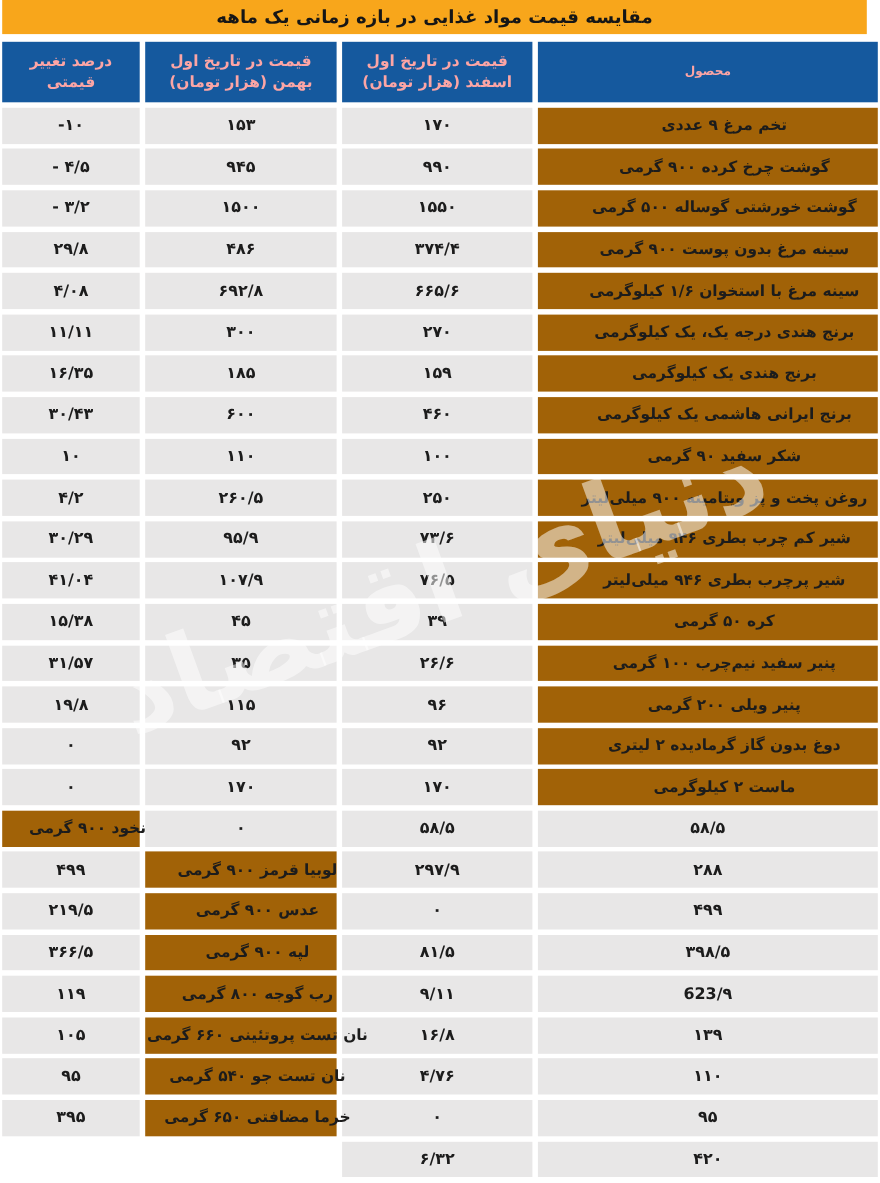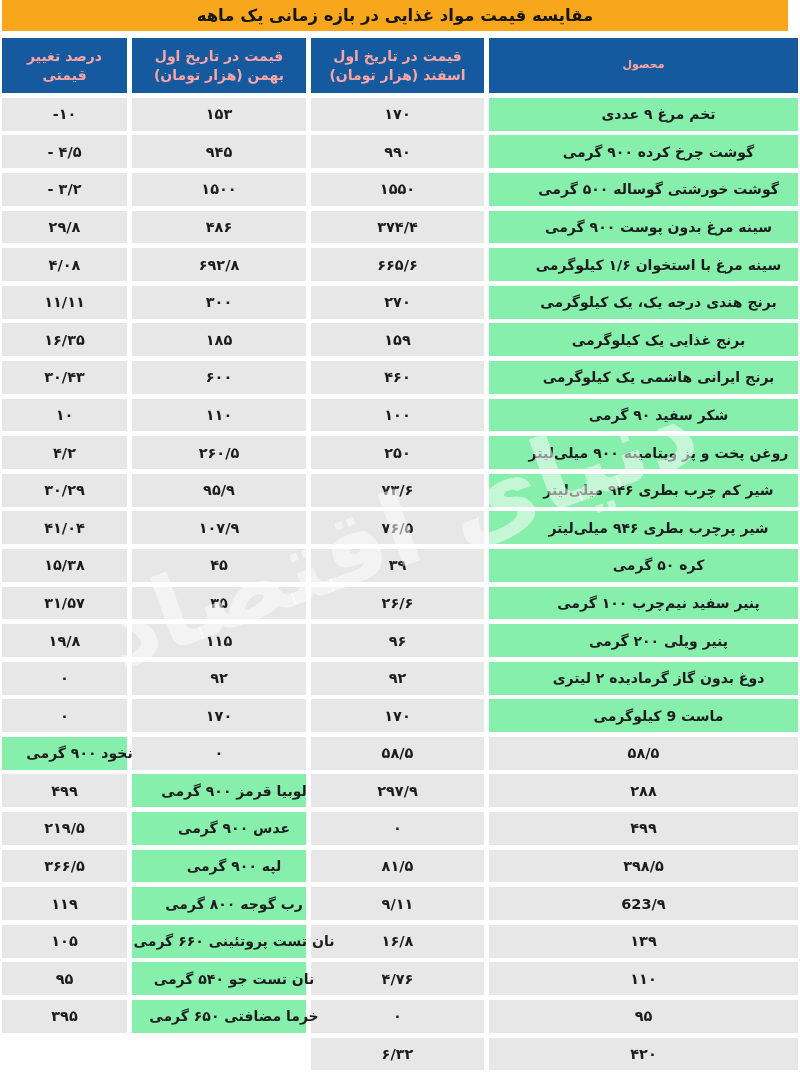--- a/index.html
+++ b/index.html
@@ -37,21 +37,21 @@
   }
   .th.product{font-size:11px;}
   .td{
     display:flex;align-items:center;justify-content:center;
     text-align:center;
     font-weight:bold;font-size:14.5px;color:#1C1C1C;
     box-sizing:border-box;padding:0 4px;
     white-space:nowrap;
   }
   .td.product{
-    background:#86efac;font-size:14px;padding-left:34px;
+    background:#a16207;font-size:14px;padding-left:34px;
   }
   .td.num{
     background:#E8E7E7;
     direction:ltr;
   }
   .watermark{
     position:absolute;
     top:430px;left:30px;width:740px;height:200px;
     display:flex;align-items:center;justify-content:center;
     transform:rotate(-20deg);
@@ -94,21 +94,21 @@
       <div class="td num">۴۸۶</div>
       <div class="td num">۲۹/۸</div>
       <div class="td product">سینه مرغ با استخوان ۱/۶ کیلوگرمی</div>
       <div class="td num">۶۶۵/۶</div>
       <div class="td num">۶۹۲/۸</div>
       <div class="td num">۴/۰۸</div>
       <div class="td product">برنج هندی درجه یک، یک کیلوگرمی</div>
       <div class="td num">۲۷۰</div>
       <div class="td num">۳۰۰</div>
       <div class="td num">۱۱/۱۱</div>
-      <div class="td product">برنج غذایی یک کیلوگرمی</div>
+      <div class="td product">برنج هندی یک کیلوگرمی</div>
       <div class="td num">۱۵۹</div>
       <div class="td num">۱۸۵</div>
       <div class="td num">۱۶/۳۵</div>
       <div class="td product">برنج ایرانی هاشمی یک کیلوگرمی</div>
       <div class="td num">۴۶۰</div>
       <div class="td num">۶۰۰</div>
       <div class="td num">۳۰/۴۳</div>
       <div class="td product">شکر سفید ۹۰ گرمی</div>
       <div class="td num">۱۰۰</div>
       <div class="td num">۱۱۰</div>
@@ -134,21 +134,21 @@
       <div class="td num">۳۵</div>
       <div class="td num">۳۱/۵۷</div>
       <div class="td product">پنیر ویلی ۲۰۰ گرمی</div>
       <div class="td num">۹۶</div>
       <div class="td num">۱۱۵</div>
       <div class="td num">۱۹/۸</div>
       <div class="td product">دوغ بدون گاز گرمادیده ۲ لیتری</div>
       <div class="td num">۹۲</div>
       <div class="td num">۹۲</div>
       <div class="td num">۰</div>
-      <div class="td product">ماست 9 کیلوگرمی</div>
+      <div class="td product">ماست ۲ کیلوگرمی</div>
       <div class="td num">۱۷۰</div>
       <div class="td num">۱۷۰</div>
       <div class="td num">۰</div>
       <div class="td num">۵۸/۵</div>
       <div class="td num">۵۸/۵</div>
       <div class="td num">۰</div>
       <div class="td product">نخود ۹۰۰ گرمی</div>
       <div class="td num">۲۸۸</div>
       <div class="td num">۲۹۷/۹</div>
       <div class="td product">لوبیا قرمز ۹۰۰ گرمی</div>

